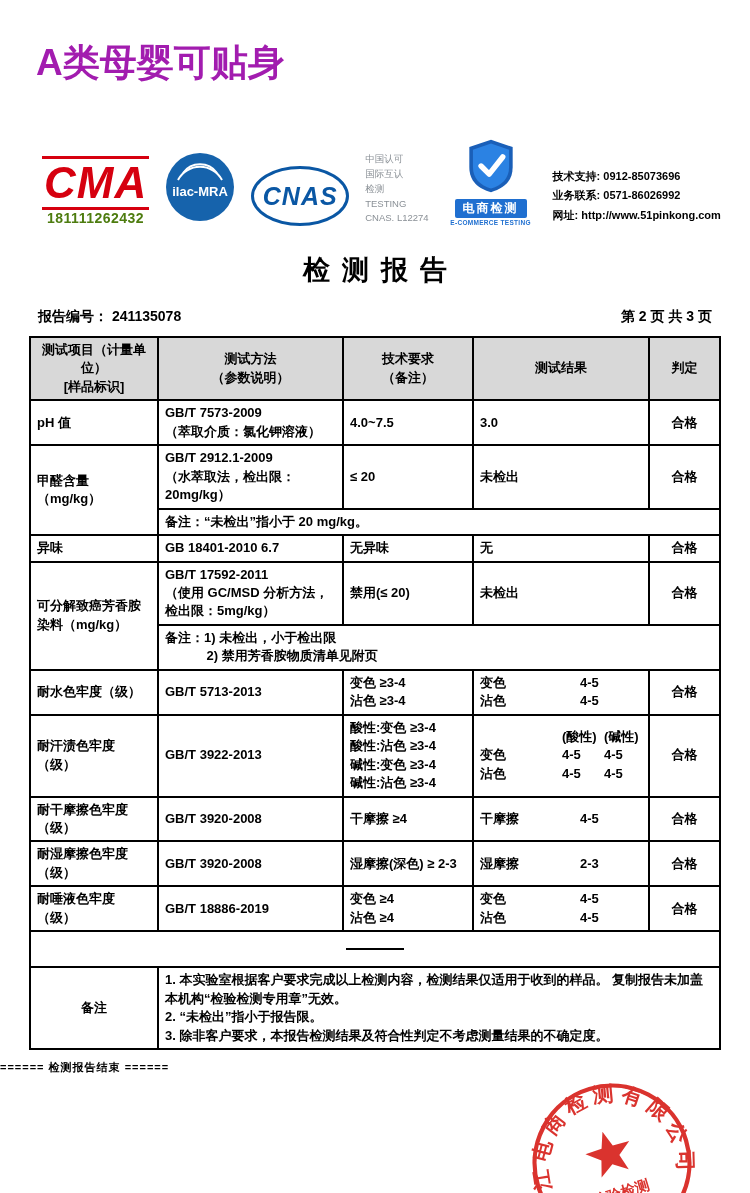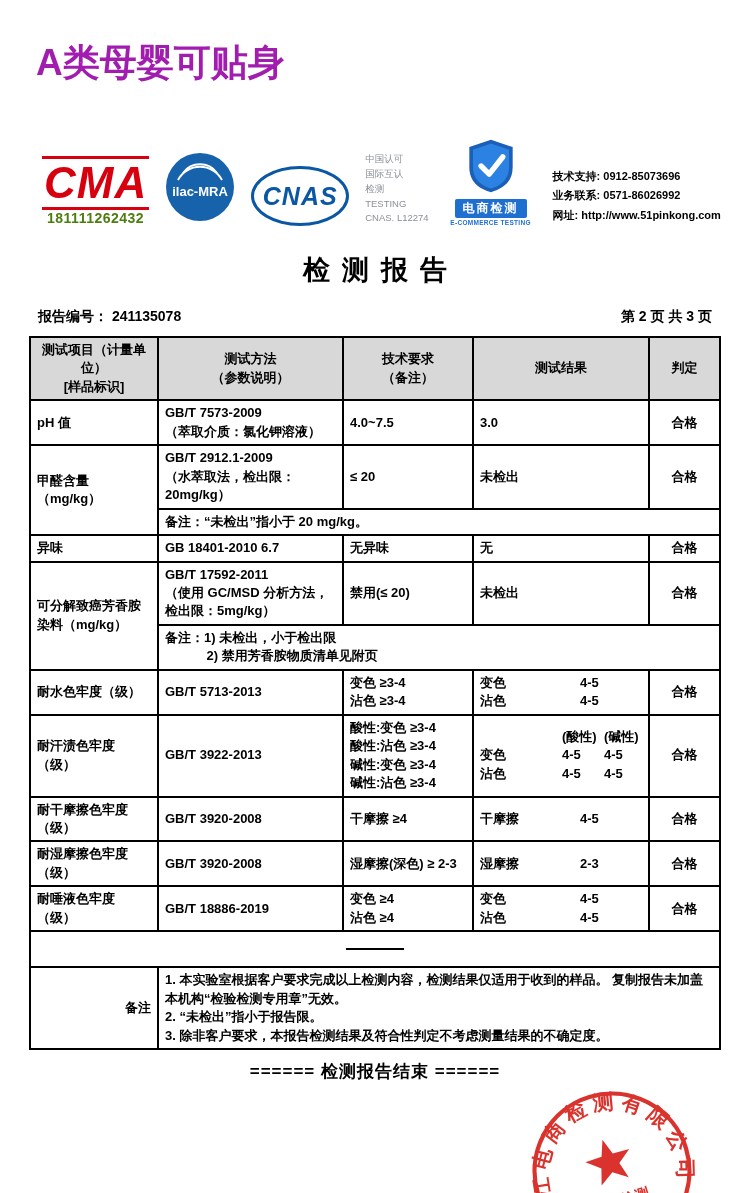--- a/index.html
+++ b/index.html
@@ -43,24 +43,24 @@
   .c-verdict { text-align: center; }
   .c-item, .c-method, .c-req, .c-result { text-align: left; }
   .rline { display: flex; }
   .rlab { flex: 0 0 100px; }
   .rlab-s { flex: 0 0 82px; }
   .rv2 { flex: 0 0 42px; }
   .note-indent { margin-left: 3.2em; }
   .dash-cell { height: 36px; }
   .dash-line { width: 58px; border-top: 2.5px solid #000; margin: 0 auto; }
   .remark-cell { font-size: 12.5px; }
-  .remark-label { text-align: right; vertical-align: middle; margin-left: 35px; }
-
-  
-  .end-line { text-align: center; font-size: 17px; font-weight: 800; letter-spacing: 1px; margin-top: 10px; }
+  .remark-label { text-align: center; vertical-align: middle; margin-left: 35px; }
+
+  
+  .end-line { font-size: 11px; font-weight: 800; letter-spacing: 1px; margin-top: 10px; }
 
   
   .stamp-wrap { display: flex; justify-content: flex-end; padding-right: 52px; margin-top: 2px; }
   .stamp { width: 172px; height: 172px; transform: rotate(-17deg); opacity: 0.93; }
 </style>
 </head>
 <body>
 
 <div class="page">
 

